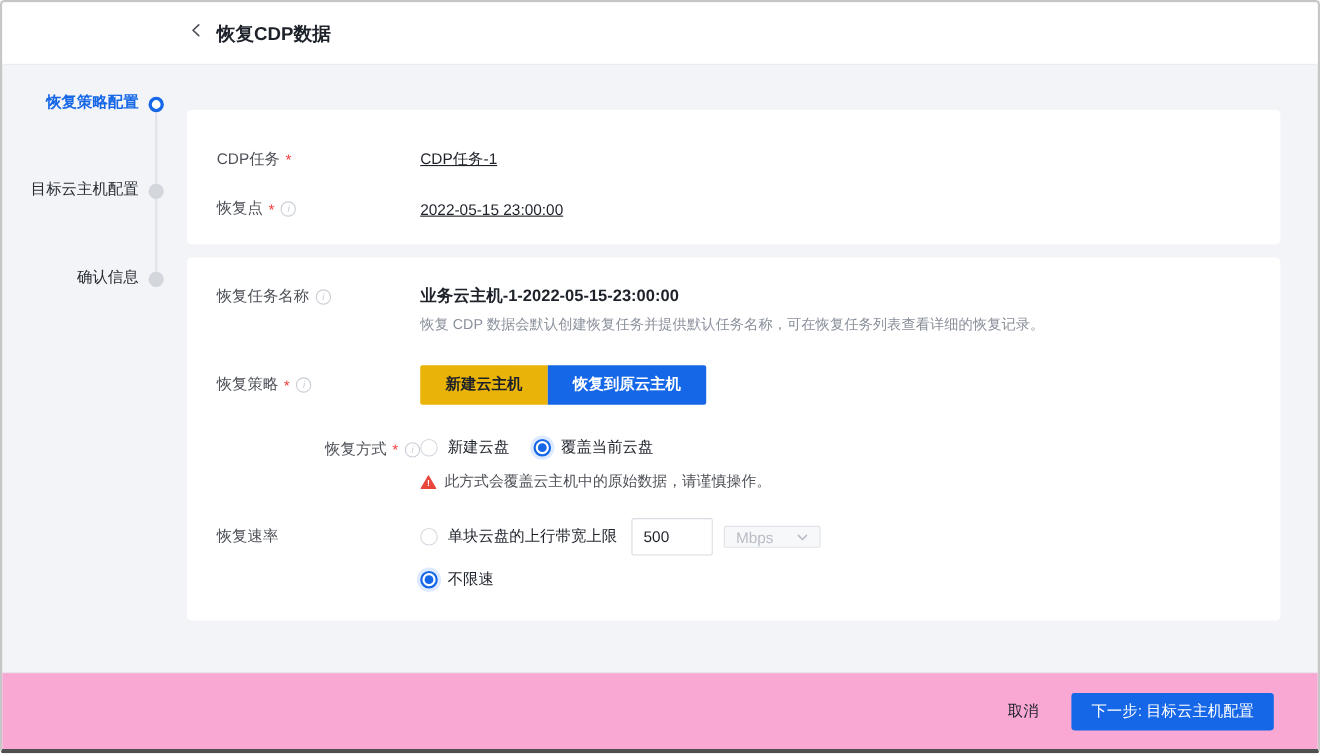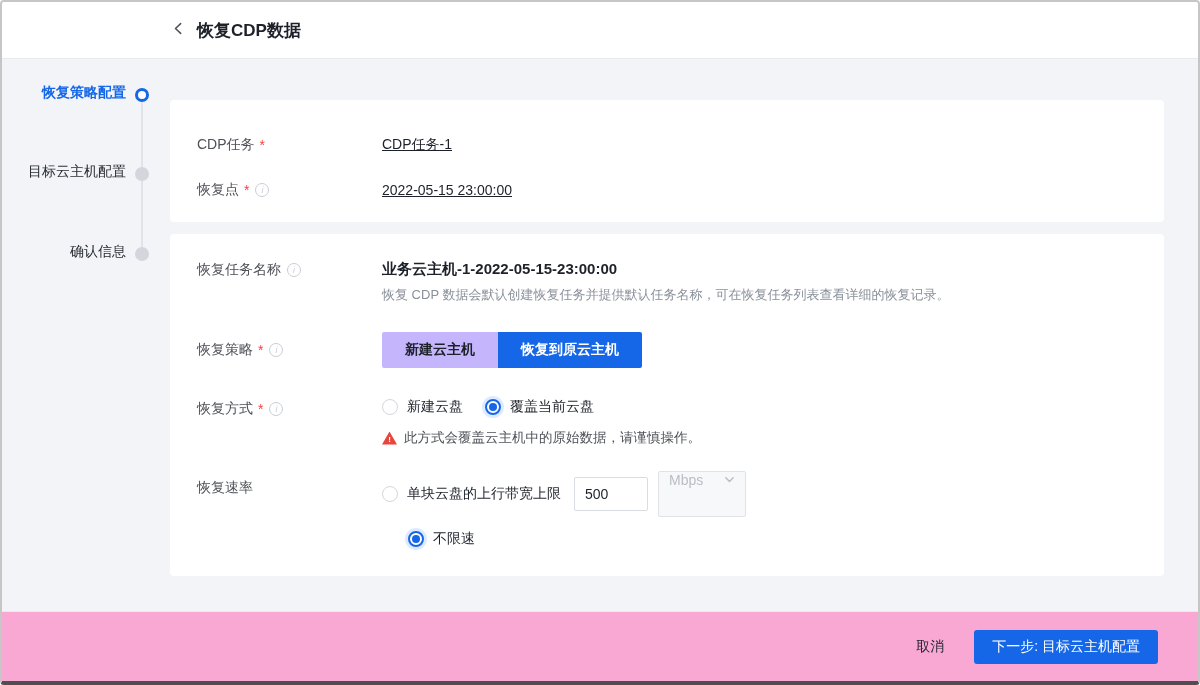--- a/index.html
+++ b/index.html
@@ -39,29 +39,29 @@
     width: 185px; flex: none; display: flex; align-items: center; gap: 5px;
     font-size: 14px; color: #4e5158;
   }
   .req { color: var(--required-red, #f53f3f); font-size: 14px; }
   .info-icon {
     width: 14px; height: 14px; border-radius: 50%; border: 1px solid #c9cdd4;
     color: #c9cdd4; font-size: 9px; line-height: 12px; text-align: center;
     font-style: italic; flex: none; margin-left: 1px; cursor: pointer;
   }
   .form-value { font-size: 14px; color: #1d2129; text-decoration: underline; }
-  .lh-label { height: 20px; } .lh-btn { height: 36px; } .lh-radio { height: 22px; } .lh-input { height: 34px; }
+  .lh-label { height: 20px; } .lh-btn { height: 36px; } .lh-radio { height: 22px; justify-content: flex-end; } .lh-input { height: 34px; }
   
   .task-name-value { font-size: 15px; font-weight: 700; color: #1d2129; }
   .hint { margin-top: 7px; font-size: 13px; color: #8a909b; }
   
   .segmented { display: flex; }
   .seg {
     height: 36px; padding: 0 23px; display: flex; align-items: center;
-    font-size: 14px; font-weight: 600; color: #1d2129; background: #c4b5fd;
+    font-size: 14px; font-weight: 600; color: #1d2129; background: #eab308;
     cursor: pointer; border-radius: 2px 0 0 2px;
   }
   .seg.selected { background: var(--accent, #1567e8); color: #fff; border-radius: 0 2px 2px 0; }
   
   .radio-group { display: flex; align-items: center; gap: 22px; }
   .radio-opt { display: flex; align-items: center; gap: 9px; font-size: 14px; font-weight: 500; color: #1d2129; cursor: pointer; }
   .radio { width: 16px; height: 16px; border-radius: 50%; border: 1px solid #d3d6dc; background: #fff; flex: none; position: relative; }
   .radio.selected { border: 2px solid var(--accent, #1567e8); box-shadow: 0 0 0 3px #ddeaff; }
   .radio.selected::after { content: ""; position: absolute; inset: 2px; border-radius: 50%; background: var(--accent, #1567e8); }
   
@@ -70,25 +70,25 @@
   .warn-tri::before { content: ""; position: absolute; inset: 0; background: var(--warning-red, #e8453c); clip-path: polygon(50% 0, 100% 100%, 0 100%); }
   .warn-tri::after { content: "!"; position: absolute; left: 0; right: 0; top: 3px; color: #fff; font-size: 8px; line-height: 10px; text-align: center; font-weight: 700; }
   
   .rate-line1 { display: flex; align-items: center; }
   .bw-input {
     width: 74px; height: 34px; margin-left: 13px; border: 1px solid #d9dce1; border-radius: 2px;
     padding: 0 10px; font-size: 14px; color: #1d2129; background: #fff; outline: none;
     font-family: "Liberation Sans", "DejaVu Sans", sans-serif;
   }
   .unit-select {
-    width: 88px; height: 46px; margin-left: 10px; border: 1px solid #e0e2e7; border-radius: 2px;
+    width: 88px; height: 20px; margin-left: 10px; border: 1px solid #e0e2e7; border-radius: 2px;
     background: #f7f8fa; color: #b9bdc6; font-size: 14px;
-    display: flex; align-items: flex-start; justify-content: space-between; padding: 0 10px; cursor: pointer;
-  }
-  .rate-line2 { margin-top: 13px; margin-left: 26px; }
+    display: flex; align-items: flex-end; justify-content: space-between; padding: 0 10px; cursor: pointer;
+  }
+  .rate-line2 { margin-top: 13px; }
   
   .footer {
     height: 70px; flex: none; background: #f9a8d4; border-top: 1px solid #e8eaed;
     display: flex; align-items: center; justify-content: flex-end; gap: 30px; padding-right: 40px;
   }
   .cancel-btn { font-size: 14px; color: #1d2129; cursor: pointer; }
   .next-btn {
     height: 34px; padding: 0 18px; background: var(--accent, #1567e8); color: #fff;
     font-size: 14px; font-weight: 500; border: none; border-radius: 3px; cursor: pointer;
     display: flex; align-items: center;

